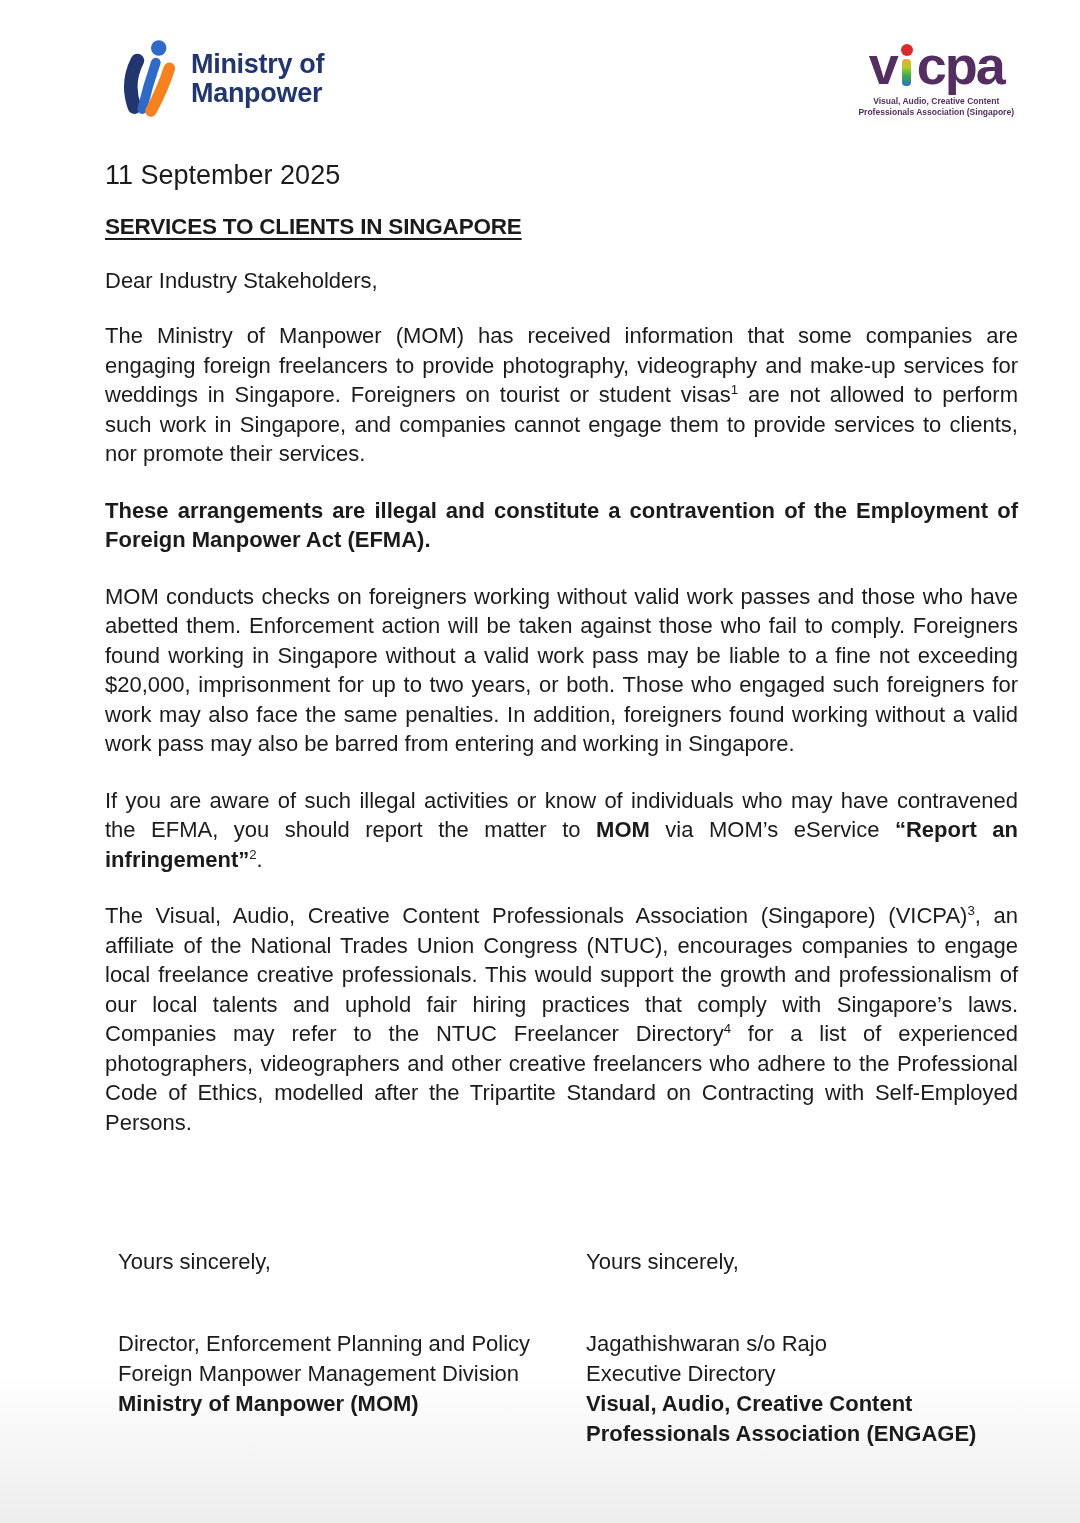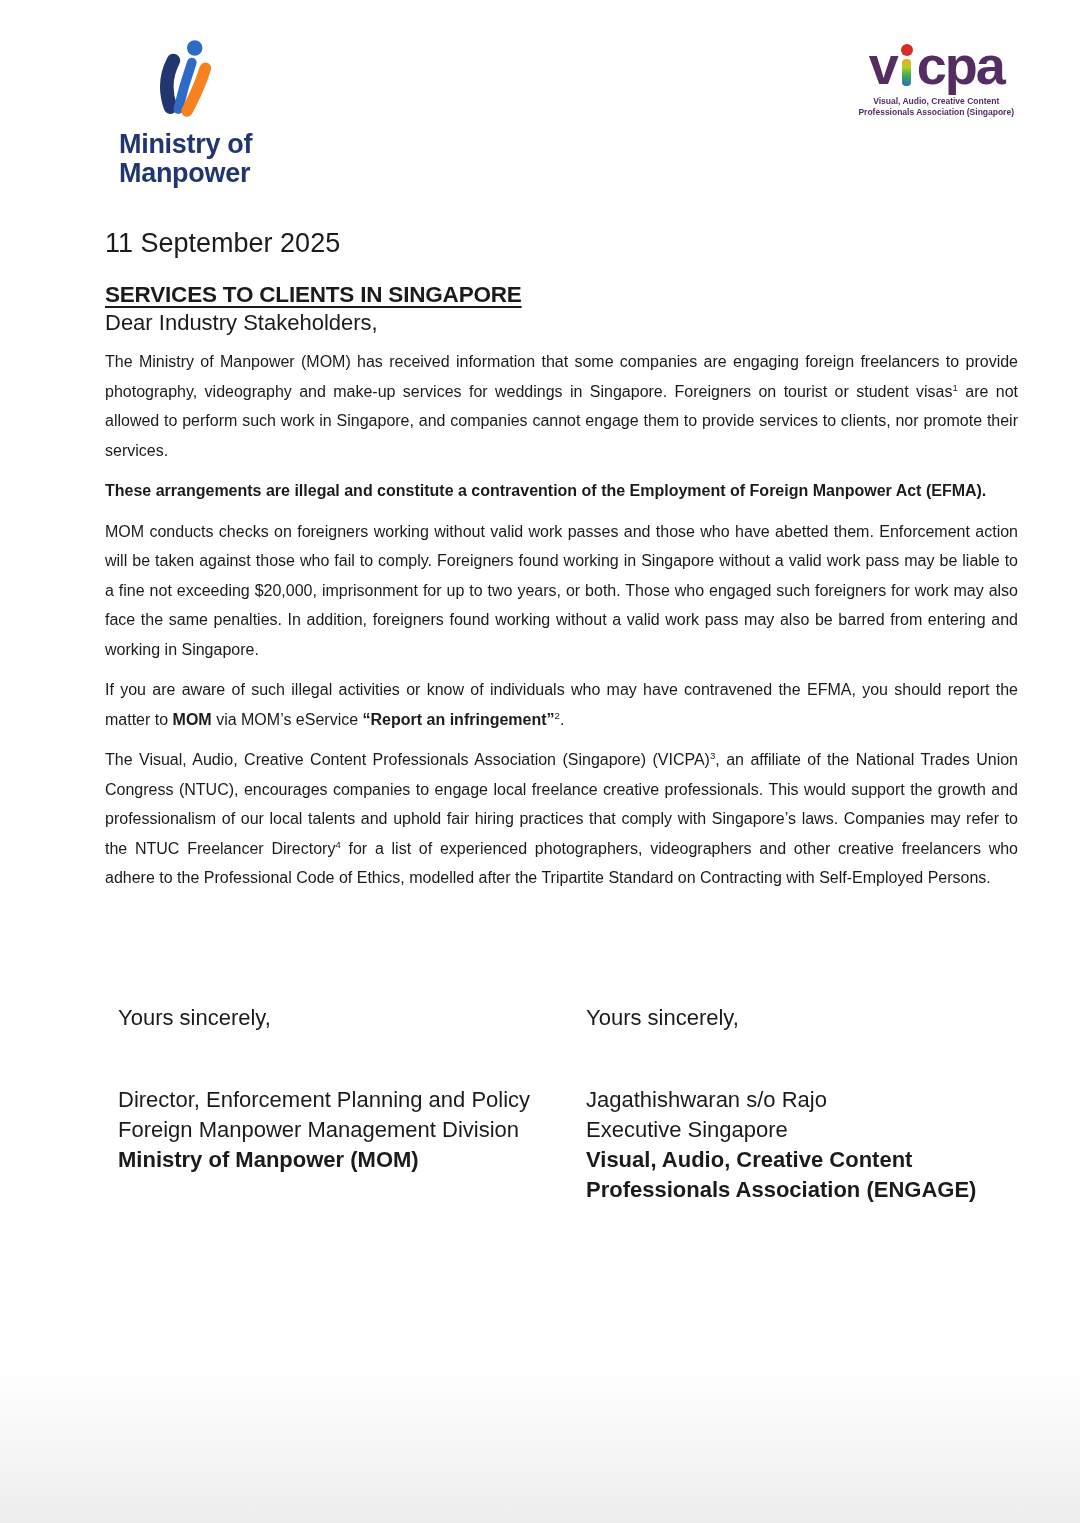--- a/index.html
+++ b/index.html
@@ -13,21 +13,21 @@
     margin: 0 auto;
     background: linear-gradient(180deg, #ffffff 0%, #ffffff 90%, #ededed 100%);
     color: #1b1b1b;
     overflow: hidden;
   }
 
   .content { padding: 38px 62px 0 105px; }
 
   
   .header { display: flex; justify-content: space-between; align-items: flex-start; }
-  .mom-logo { display: flex; align-items: center; gap: 10px; margin-left: 14px; flex-direction: column; }
+  .mom-logo { display: flex; align-items: center; gap: 10px; margin-left: 14px; }
   .mom-logo svg { display: block; }
   .mom-logo-text {
     font-weight: bold; color: #21356e;
     font-size: 27px; line-height: 29px; letter-spacing: -0.3px;
   }
   .vicpa-logo { margin-right: 4px; margin-top: 2px; text-align: center; }
   .vicpa-word { display: flex; align-items: flex-end; justify-content: center; }
   .vicpa-letters {
     font-weight: bold; color: #542e60; font-size: 54px; line-height: 50px;
     letter-spacing: -2px;
@@ -39,23 +39,23 @@
     background: linear-gradient(180deg, #f0a81e 0%, #b5cc2e 30%, #3daf4a 60%, #2e6bc9 100%);
   }
   .vicpa-tagline { font-size: 8.5px; line-height: 11px; color: #542e60; font-weight: bold; margin-top: 6px; }
 
   
   .date { margin-top: 40px; font-size: 27px; }
 
   .title { margin-top: 20px; font-size: 22.5px; font-weight: bold; line-height: 31px; letter-spacing: -0.2px; }
   .title .tline { text-decoration: underline; text-underline-offset: 4px; text-decoration-thickness: 2px; }
 
-  .salutation { font-size: 22px; }
+  .salutation { margin-top: 26px; font-size: 22px; }
 
-  .para { margin-top: 11px; font-size: 16px; line-height: 29.5px; text-align: justify; }
+  .para { margin-top: 27px; font-size: 22px; line-height: 29.5px; text-align: justify; }
   .para.bold-para { font-weight: bold; }
   sup { font-size: 60%; line-height: 0; vertical-align: super; }
 
   
   .signatures { display: flex; margin-top: 74px; font-size: 22px; line-height: 30px; }
   .sig-col-left { width: 468px; flex: none; margin-left: 13px; }
   .sig-col-right { flex: 1; }
   .sig-closing { margin-bottom: 52px; margin-top: 36px; }
   .sig-line.bold { font-weight: bold; }
 </style>
@@ -115,20 +115,20 @@
     <div class="signatures">
       <div class="sig-col-left">
         <div class="sig-closing">Yours sincerely,</div>
         <div class="sig-line">Director, Enforcement Planning and Policy</div>
         <div class="sig-line">Foreign Manpower Management Division</div>
         <div class="sig-line bold">Ministry of Manpower (MOM)</div>
       </div>
       <div class="sig-col-right">
         <div class="sig-closing">Yours sincerely,</div>
         <div class="sig-line">Jagathishwaran s/o Rajo</div>
-        <div class="sig-line">Executive Singapore</div>
+        <div class="sig-line">Executive Directory</div>
         <div class="sig-line bold">Visual, Audio, Creative Content</div>
         <div class="sig-line bold">Professionals Association (ENGAGE)</div>
       </div>
     </div>
 
   </div>
 </div>
 
 </body></html>

